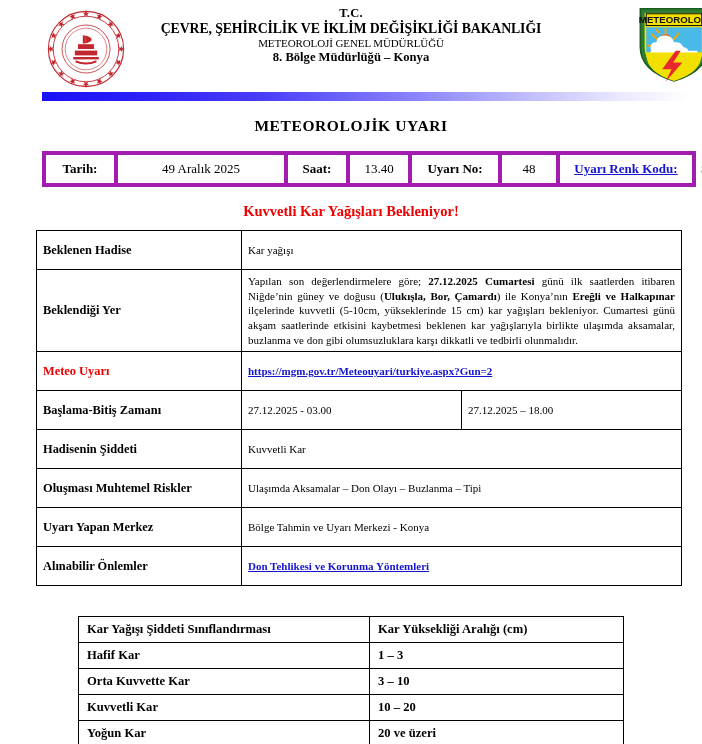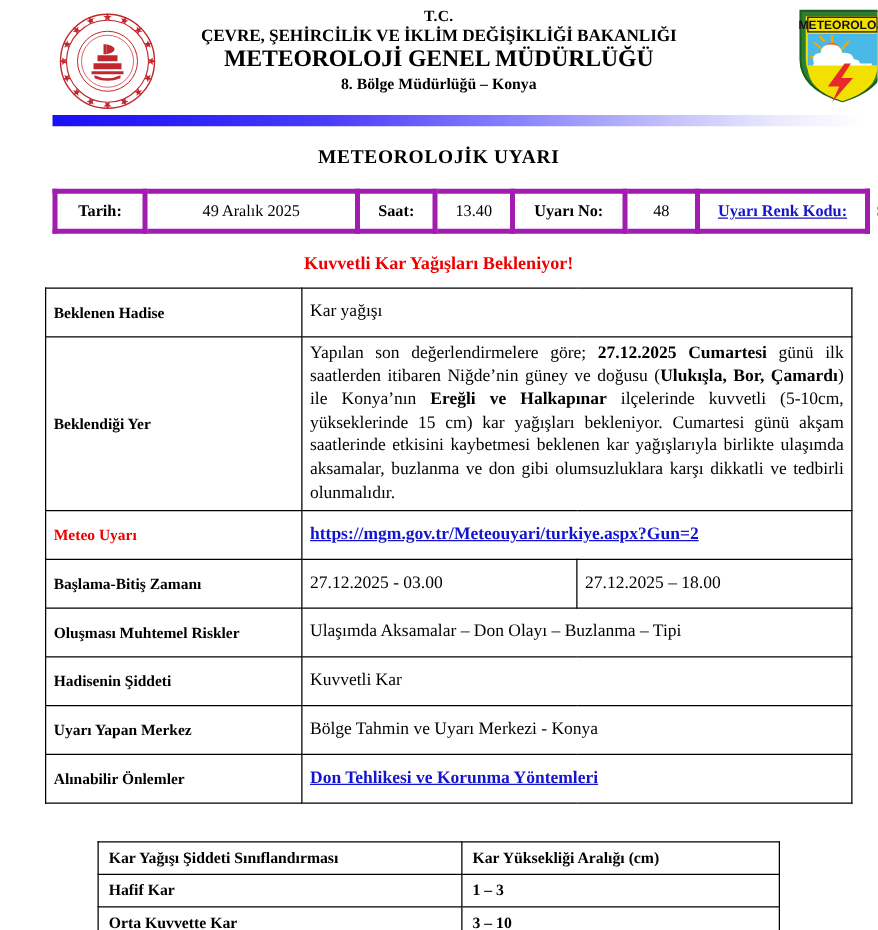--- a/index.html
+++ b/index.html
@@ -31,22 +31,22 @@
     font-size: 12.5px;
     font-weight: bold;
     letter-spacing: .2px;
   }
   .ministry {
     font-size: 13.8px;
     font-weight: bold;
     letter-spacing: -.1px;
   }
   .directorate {
-    font-size: 19px;
-    font-weight: bold;
+    font-size: 11px;
+    font-weight: normal;
     letter-spacing: -.1px;
   }
   .region {
     font-size: 12.6px;
     font-weight: bold;
     margin-top: 1px;
   }
 
   
   .logo-left {
@@ -121,21 +121,21 @@
   }
 
   
   .detail-table {
     margin: 0 0 0 36px;
     width: 646px;
     table-layout: fixed;
   }
   .detail-table td {
     border: 1px solid #000000;
-    font-size: 14px;
+    font-size: 11px;
     padding: 4px 6px;
     vertical-align: middle;
   }
   .detail-table td.label {
     width: 192px;
     font-weight: bold;
     font-size: 12.4px;
   }
   .detail-table td.label-red {
     color: #ee0000;
@@ -305,26 +305,26 @@
       <td colspan="2">
         <span class="link-blue">https://mgm.gov.tr/Meteouyari/turkiye.aspx?Gun=2</span>
       </td>
     </tr>
     <tr>
       <td class="label tall">Başlama-Bitiş Zamanı</td>
       <td class="time-split">27.12.2025 - 03.00</td>
       <td>27.12.2025 – 18.00</td>
     </tr>
     <tr>
+      <td class="label tall">Hadisenin Şiddeti</td>
+      <td colspan="2">Kuvvetli Kar</td>
+    </tr>
+    <tr>
       <td class="label tall">Oluşması Muhtemel Riskler</td>
       <td colspan="2">Ulaşımda Aksamalar – Don Olayı – Buzlanma – Tipi</td>
-    </tr>
-    <tr>
-      <td class="label tall">Hadisenin Şiddeti</td>
-      <td colspan="2">Kuvvetli Kar</td>
     </tr>
     <tr>
       <td class="label tall">Uyarı Yapan Merkez</td>
       <td colspan="2">Bölge Tahmin ve Uyarı Merkezi - Konya</td>
     </tr>
     <tr>
       <td class="label tall">Alınabilir Önlemler</td>
       <td colspan="2">
         <span class="link-blue">Don Tehlikesi ve Korunma Yöntemleri</span>
       </td>

